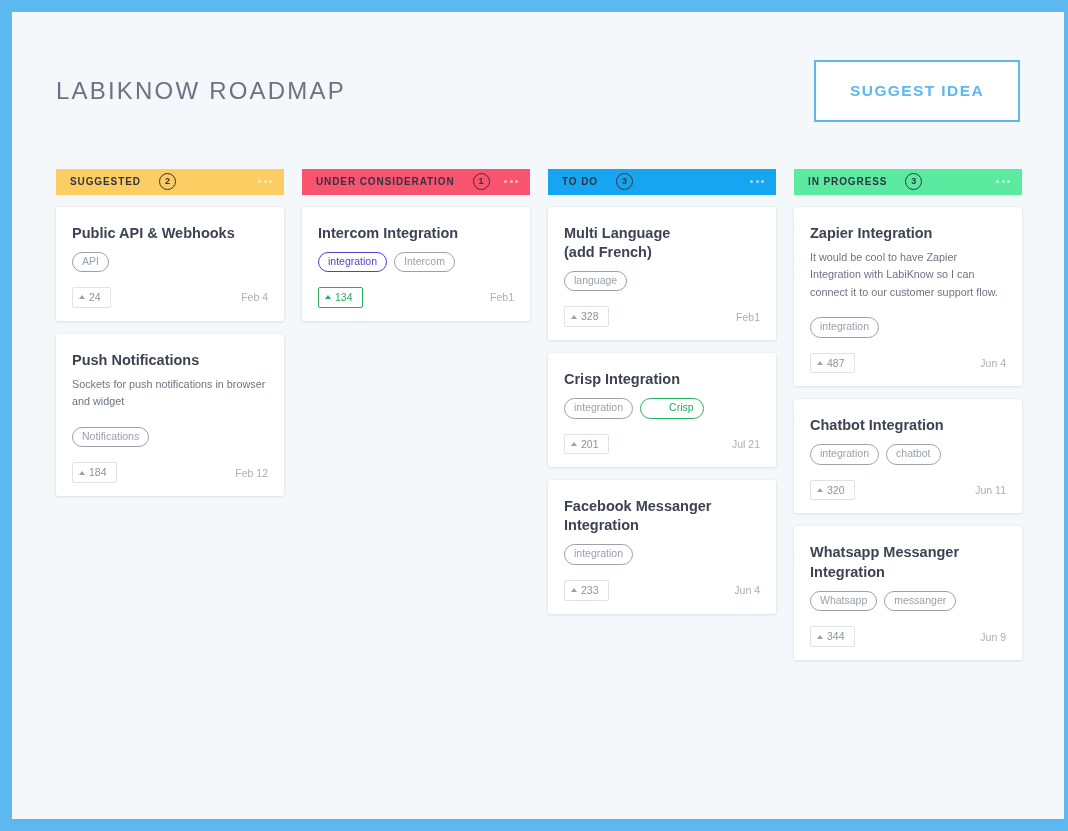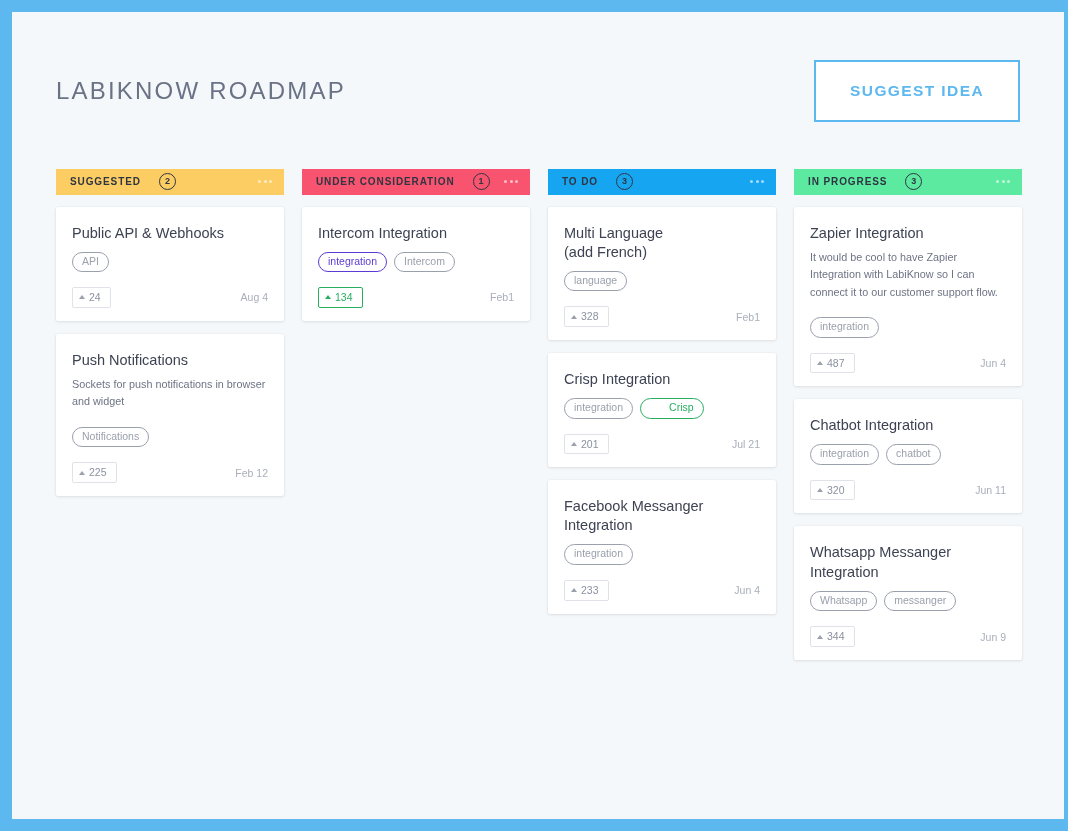--- a/index.html
+++ b/index.html
@@ -124,21 +124,21 @@
     background: #ffffff;
     border-radius: 2px;
     padding: 17px 16px 13px 16px;
     box-shadow: 0 1px 3px rgba(40,50,70,0.10), 0 0 0 0.6px rgba(40,50,70,0.04);
   }
 
   .card-title {
     font-size: 14.5px;
     color: #3d4352;
     line-height: 1.32;
-    font-weight: 400;
+    font-weight: 700;
     margin-bottom: 9px;
     white-space: pre-line;
   }
 
   .card-desc {
     font-size: 10.8px;
     color: #6d7484;
     line-height: 1.62;
     margin-top: -3px;
     margin-bottom: 16px;
@@ -223,33 +223,33 @@
           <div class="card">
             <div class="card-title">Public API &amp; Webhooks</div>
             <div class="tags">
               <span class="tag">API</span>
             </div>
             <div class="card-footer">
               <span class="votes">
                 <span class="caret"></span>
                 <span>24</span>
               </span>
-              <span class="card-date">Aug 4</span>
+              <span class="card-date">Feb 4</span>
             </div>
           </div>
           <div class="card">
             <div class="card-title">Push Notifications</div>
             <div class="card-desc">Sockets for push notifications in browser and widget</div>
             <div class="tags">
               <span class="tag">Notifications</span>
             </div>
             <div class="card-footer">
               <span class="votes">
                 <span class="caret"></span>
-                <span>225</span>
+                <span>184</span>
               </span>
               <span class="card-date">Feb 12</span>
             </div>
           </div>
         </div>
       </div>
       <div class="column">
         <div class="col-header" style="background: rgb(249, 84, 111);">
           <span class="col-header-title">UNDER CONSIDERATION</span>
           <span class="col-count">1</span>

